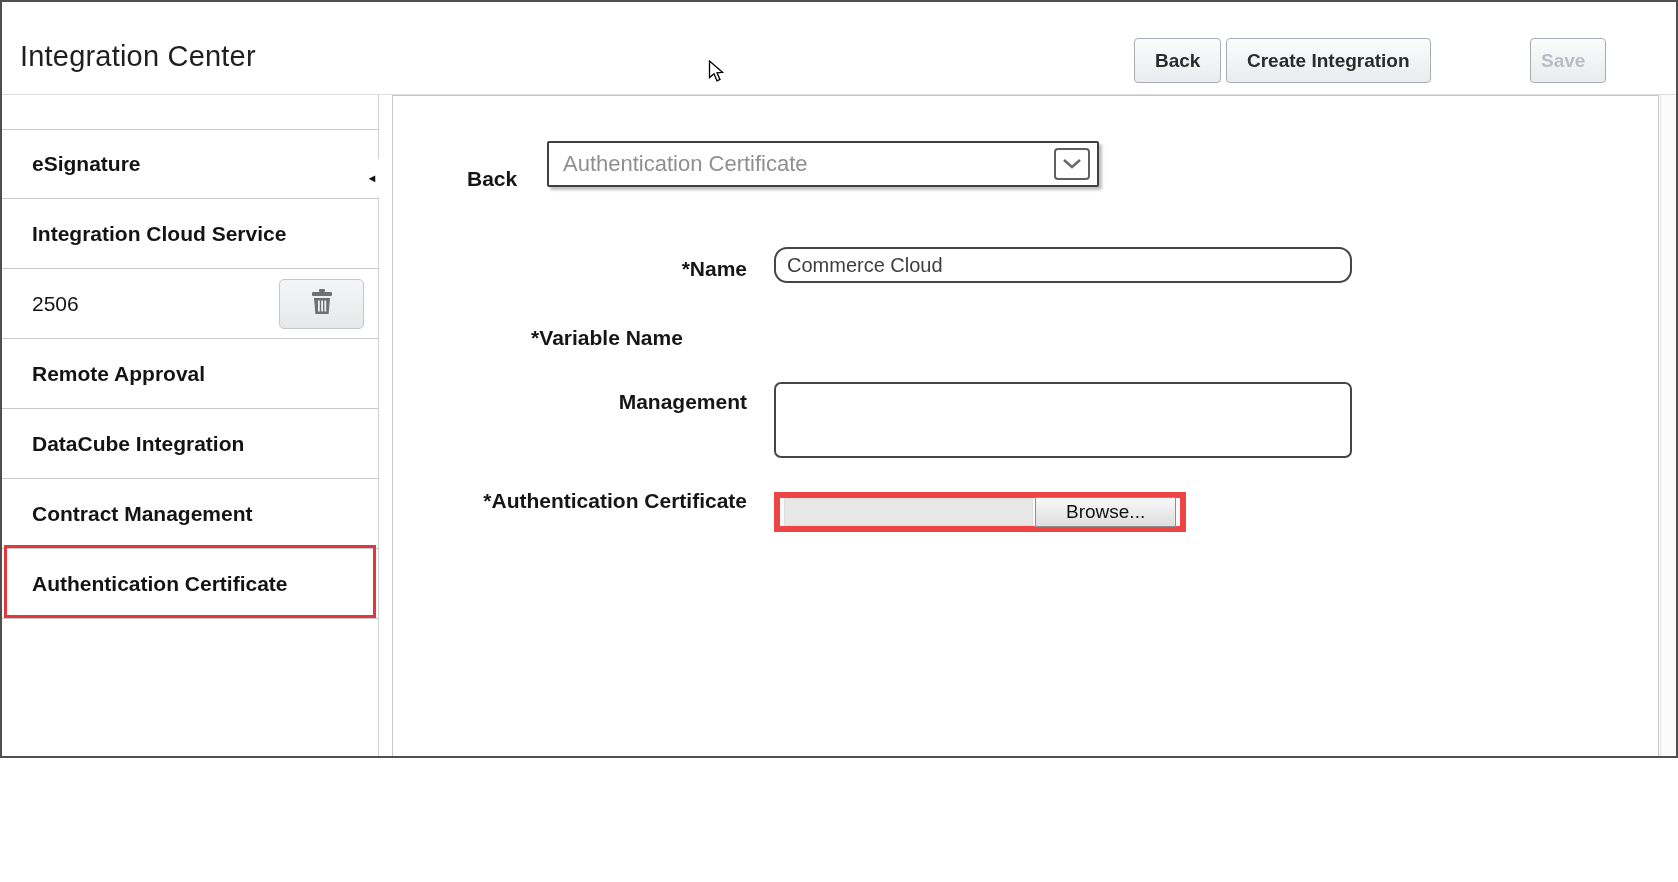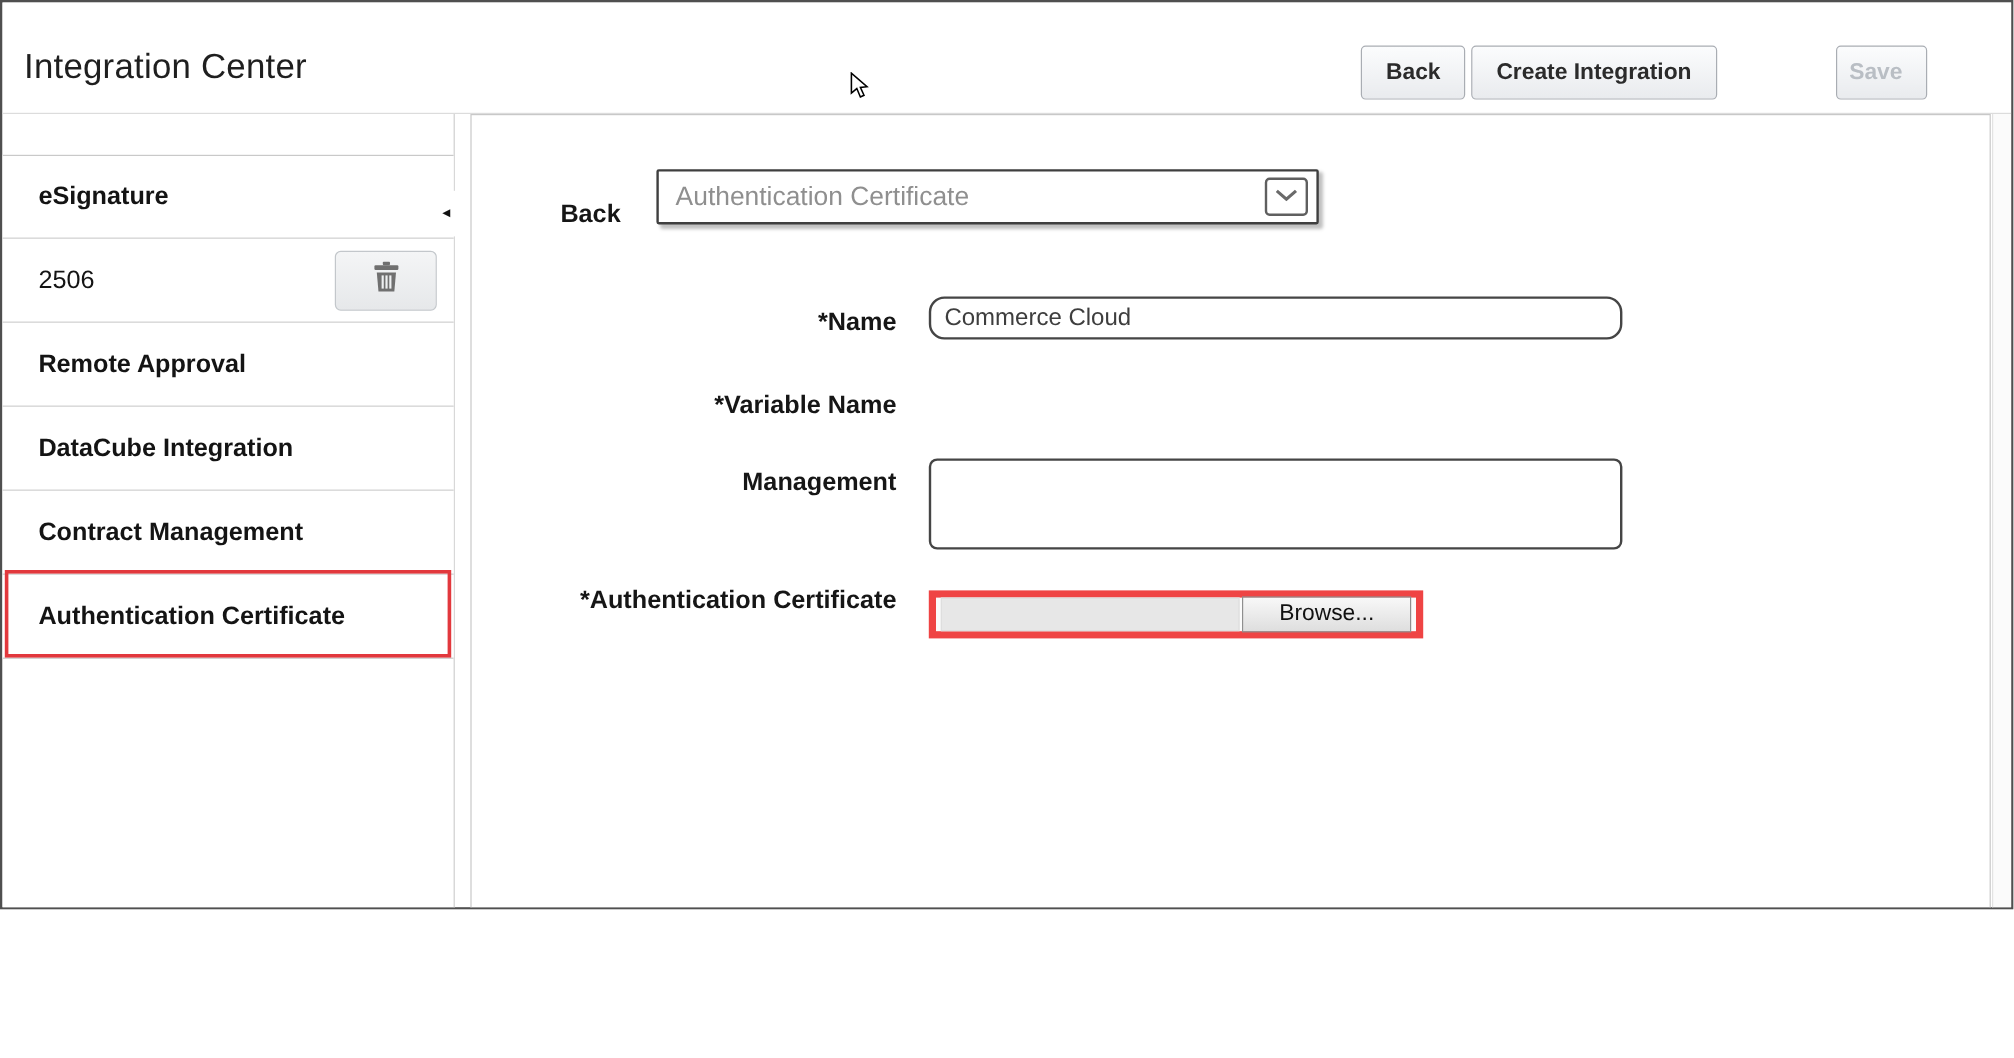--- a/index.html
+++ b/index.html
@@ -85,21 +85,21 @@
     position:absolute; left:14px; top:0; line-height:42px;
     font-size:22px; color:#8f8f8f; white-space:nowrap;
   }
   .select-arrow {
     position:absolute; right:7px; top:5px; width:36px; height:32px;
     border:2px solid #5f5f5f; border-radius:4px; background:#ffffff;
     display:flex; align-items:center; justify-content:center; cursor:pointer;
   }
 
   .lbl-name { top:160px; }
-  .lbl-variable { top:229px; }
+  .lbl-variable { top:229px;text-align:center; }
   .lbl-description { top:293px; }
   .lbl-certificate { top:392px; }
 
   .text-input {
     position:absolute; left:381px; width:578px; height:36px;
     border:2px solid #454545; border-radius:13px; background:#ffffff;
     font-family:inherit; font-size:20px; color:#3e3e3e; padding:0 11px;
     outline:none;
   }
   .in-name { top:151px; }
@@ -189,20 +189,23 @@
       <svg width="17" height="23" viewBox="0 0 17 23">
         <path d="M1.5 1 L1.5 17.5 L6 13.8 L9 20.8 L12 19.4 L9 12.8 L14.5 12.3 Z" fill="#ffffff" stroke="#000000" stroke-width="1.3"></path>
       </svg>
     </div>
   </div>
 
   <div class="sidebar">
     <div class="sidebar-list">
       <div class="side-item first">
         <span>eSignature</span>
+      </div>
+      <div class="side-item">
+        <span>Integration Cloud Service</span>
       </div>
       <div class="side-item plain">
         <span>2506</span>
         <div class="trash-btn">
           <span>
             <svg width="22" height="26" viewBox="0 0 22 26">
               <rect x="8" y="0" width="6" height="3" rx="1" fill="#707070"></rect>
               <rect x="1" y="3" width="20" height="4" rx="1" fill="#707070"></rect>
               <path d="M3 9 h16 l-1.4 16 h-13.2 Z" fill="#707070"></path>
               <rect x="7" y="11.5" width="1.8" height="11" fill="#eef0f1"></rect>

